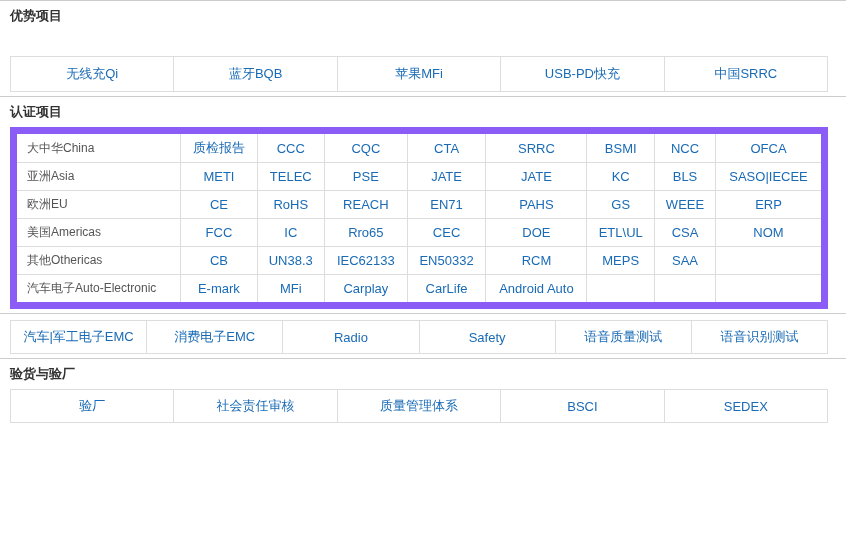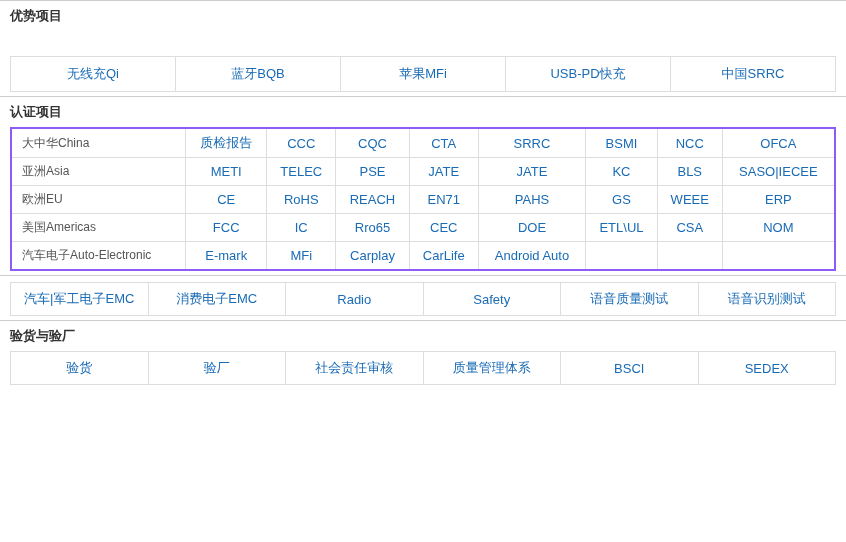--- a/index.html
+++ b/index.html
@@ -6,21 +6,21 @@
     body {
       font-family: "Microsoft YaHei", "SimHei", Arial, sans-serif;
       font-size: 13px;
       background: #fff;
       color: #333;
       width: 846px;
     }
 
     .section {
       border-top: 1px solid #ccc;
-      padding: 6px 10px 4px 10px;
+      padding: 6px 18px 4px 10px;
     }
     .section-title {
       font-size: 13px;
       font-weight: bold;
       color: #333;
       margin-bottom: 6px;
     }
 
     
     .advantage-row {
@@ -44,21 +44,21 @@
       justify-content: center;
     }
     .advantage-cell:last-child {
       border-right: none;
     }
 
     
     .cert-table {
       width: 100%;
       border-collapse: collapse;
-      border: 2px solid #8b5cf6;
+      border: 7px solid #8b5cf6;
     }
     .cert-table td {
       border: 1px solid #ddd;
       padding: 5px 8px;
       text-align: center;
       font-size: 13px;
       color: #1a6bb5;
     }
     .cert-table td.row-label {
       color: #555;
@@ -165,20 +165,31 @@
         <td>FCC</td>
         <td>IC</td>
         <td>Rro65</td>
         <td>CEC</td>
         <td>DOE</td>
         <td>ETL\UL</td>
         <td>CSA</td>
         <td>NOM</td>
       </tr>
       <tr>
+        <td class="row-label">其他Othericas</td>
+        <td>CB</td>
+        <td>UN38.3</td>
+        <td>IEC62133</td>
+        <td>EN50332</td>
+        <td>RCM</td>
+        <td>MEPS</td>
+        <td>SAA</td>
+        <td>&nbsp;</td>
+      </tr>
+      <tr>
         <td class="row-label">汽车电子Auto-Electronic</td>
         <td>E-mark</td>
         <td>MFi</td>
         <td>Carplay</td>
         <td>CarLife</td>
         <td>Android Auto</td>
         <td>&nbsp;</td>
         <td>&nbsp;</td>
         <td>&nbsp;</td>
       </tr>
@@ -193,20 +204,19 @@
     <div class="test-cell">Radio</div>
     <div class="test-cell">Safety</div>
     <div class="test-cell">语音质量测试</div>
     <div class="test-cell">语音识别测试</div>
   </div>
 </div>
 
 <div class="section">
   <div class="section-title">验货与验厂</div>
   <div class="insp-row">
-    <div class="insp-cell">验货</div>
     <div class="insp-cell">验厂</div>
     <div class="insp-cell">社会责任审核</div>
     <div class="insp-cell">质量管理体系</div>
     <div class="insp-cell">BSCI</div>
     <div class="insp-cell">SEDEX</div>
   </div>
 </div>
 
 </body></html>

